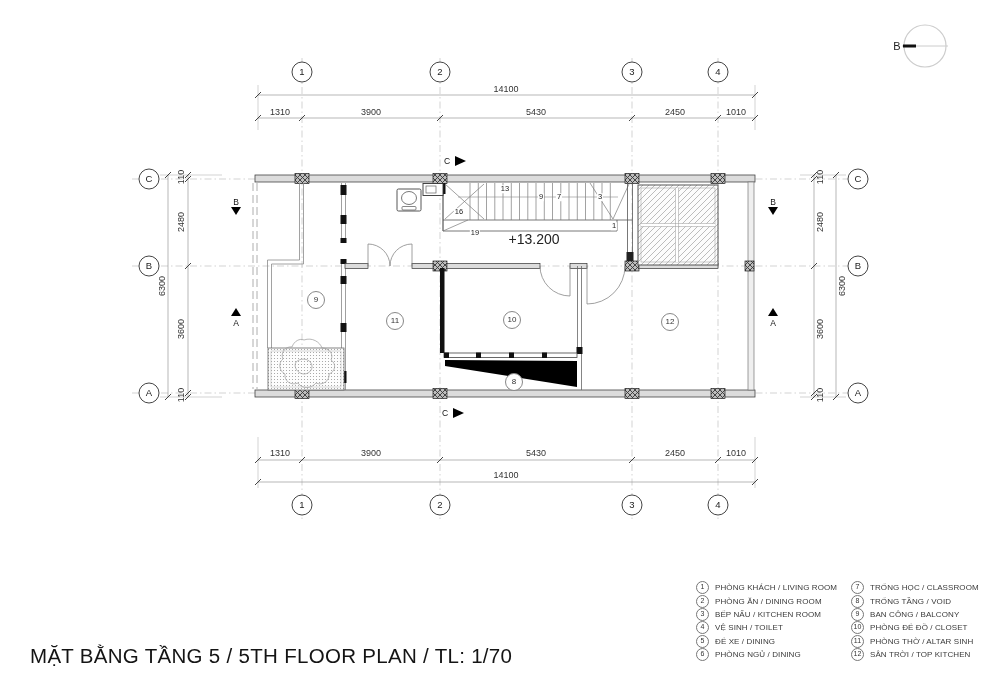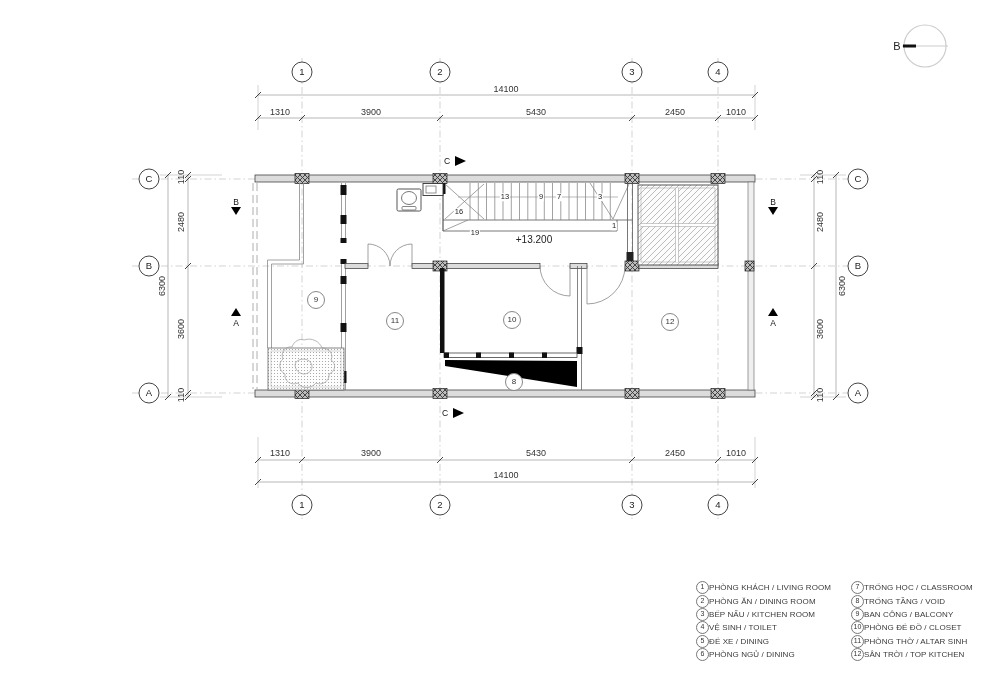--- a/index.html
+++ b/index.html
@@ -10,27 +10,27 @@
        font-size:9px;color:#333;line-height:1;}
   .lbl.rot{transform:translate(-50%,-50%) rotate(-90deg);}
   .bubble{position:absolute;transform:translate(-50%,-50%);width:19px;height:19px;
           border:1px solid #444;border-radius:50%;background:#fff;font-size:9.5px;
           color:#222;text-align:center;line-height:18px;}
   .roomnum{position:absolute;transform:translate(-50%,-50%);width:16px;height:16px;
            border:0.8px solid #888;border-radius:50%;background:#fff;font-size:8px;
            color:#333;text-align:center;line-height:15px;}
   .stairnum{position:absolute;transform:translate(-50%,-50%);font-size:7.5px;color:#222;
             background:#fff;padding:0 1px;line-height:1;}
-  .level{position:absolute;transform:translate(-50%,-50%);font-size:10px;color:#222;}
+  .level{position:absolute;transform:translate(-50%,-50%);font-size:14px;color:#222;}
   .sec{position:absolute;transform:translate(-50%,-50%);font-size:8.5px;color:#111;}
   .north-b{position:absolute;transform:translate(-50%,-50%);font-size:11px;color:#222;}
   .title{position:absolute;left:30px;top:644px;font-size:20.5px;color:#141414;
          letter-spacing:0.3px;}
   .legend-col{position:absolute;width:200px;}
-  .legend-row{display:flex;align-items:center;height:13.4px;}
+  .legend-row{display:flex;align-items:center;height:13.4px;gap:6px;}
   .legend-num{flex:0 0 auto;width:11px;height:11px;border:0.8px solid #777;border-radius:50%;
               background:#fff;font-size:7px;color:#333;text-align:center;line-height:10.5px;}
   .legend-label{font-size:8px;color:#3a3a3a;white-space:nowrap;letter-spacing:0.1px;}
 </style>
 </head>
 <body>
 
 <div class="canvas">
 
   <svg width="1000" height="692" viewBox="0 0 1000 692">
@@ -239,21 +239,21 @@
   <span class="lbl rot" style="left:842px;top:286px">6300</span>
 
   <span class="sec" style="left:447px;top:161px">C</span>
   <span class="sec" style="left:445px;top:413px">C</span>
   <span class="sec" style="left:236px;top:202px">B</span>
   <span class="sec" style="left:236px;top:323px">A</span>
   <span class="sec" style="left:773px;top:202px">B</span>
   <span class="sec" style="left:773px;top:323px">A</span>
   <span class="north-b" style="left:897px;top:46px">B</span>
 
-  <span class="stairnum" style="left:505px;top:197px">13</span>
+  <span class="stairnum" style="left:505px;top:189px">13</span>
   <span class="stairnum" style="left:541px;top:197px">9</span>
   <span class="stairnum" style="left:559px;top:197px">7</span>
   <span class="stairnum" style="left:600px;top:197px">3</span>
   <span class="stairnum" style="left:459px;top:212px">16</span>
   <span class="stairnum" style="left:475px;top:233px">19</span>
   <span class="stairnum" style="left:614px;top:226px">1</span>
   <span class="level" style="left:534px;top:239px">+13.200</span>
 
   <span class="roomnum" style="left:316px;top:300px">9</span>
   <span class="roomnum" style="left:395px;top:321px">11</span>
@@ -308,14 +308,15 @@
     <div class="legend-row">
       <span class="legend-num">11</span>
       <span class="legend-label">PHÒNG THỜ / ALTAR SINH</span>
     </div>
     <div class="legend-row">
       <span class="legend-num">12</span>
       <span class="legend-label">SÂN TRỜI / TOP KITCHEN</span>
     </div>
   </div>
 
+  <div class="title">MẶT BẰNG TẦNG 5 / 5TH FLOOR PLAN / TL: 1/70</div>
 
 </div>
 
 </body></html>

